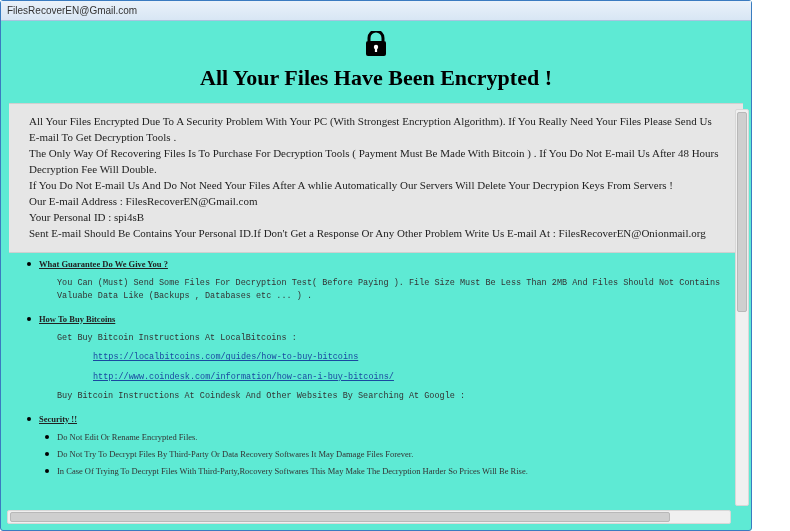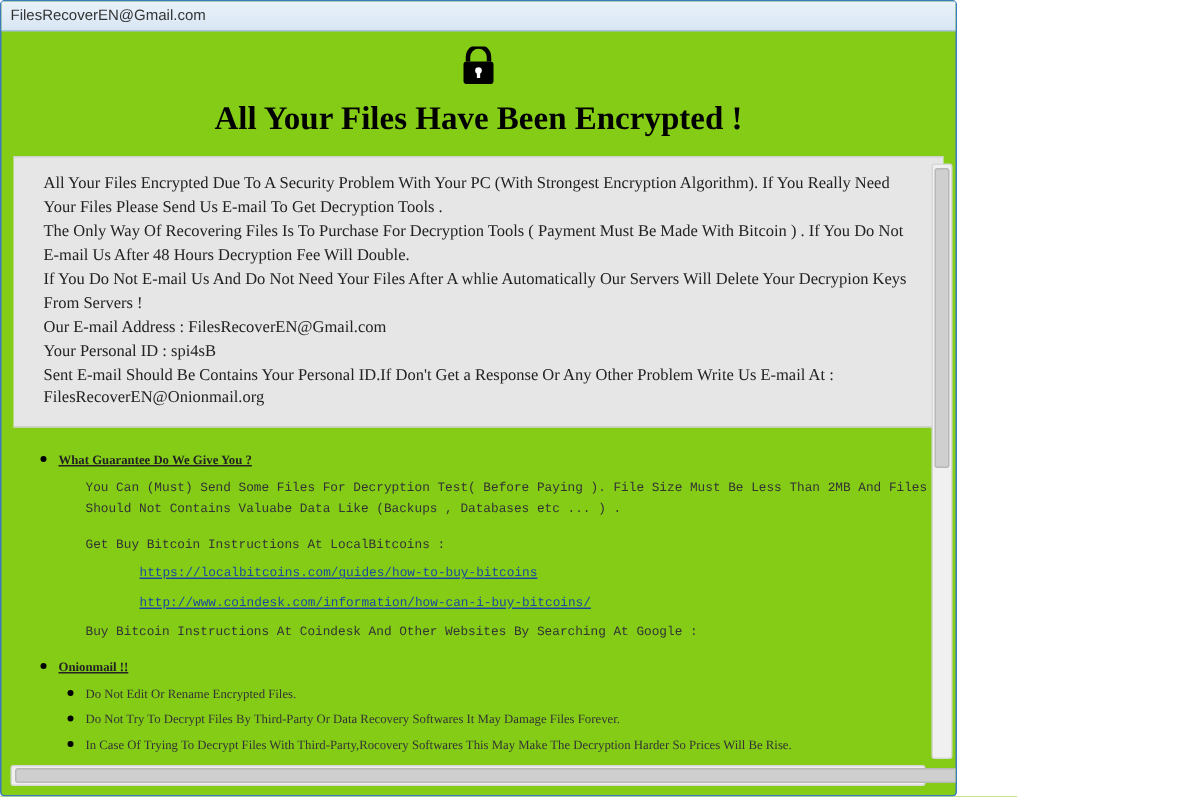--- a/index.html
+++ b/index.html
@@ -4,25 +4,25 @@
   <style>
     * { margin: 0; padding: 0; box-sizing: border-box; }
     body {
       font-family: "Times New Roman", Times, serif;
       background: #ffffff;
       width: 790px;
       height: 531px;
       overflow: hidden;
     }
     .window {
-      width: 638px;
+      width: 752px;
       height: 531px;
       border: 1px solid #3a7bc0;
       border-radius: 3px;
-      background: #84cc16;
+      background: #5eead4;
       display: flex;
       flex-direction: column;
     }
     .titlebar {
       background: linear-gradient(to bottom, #eaf2fa, #d8e6f4);
       height: 20px;
       border-bottom: 1px solid #a8c4e0;
       display: flex;
       align-items: center;
       padding: 0 6px;
@@ -56,21 +56,21 @@
       border-left: none;
       border-right: none;
       padding: 10px 20px;
       font-size: 11px;
       line-height: 1.45;
       color: #222;
       font-family: "Times New Roman", serif;
     }
     .msg-box .line { display: block; }
     .sections {
-      padding: 16px 2px 0 2px;
+      padding: 6px 2px 0 2px;
     }
     .section { margin-bottom: 10px; }
     .sect-head {
       list-style: none;
       padding-left: 28px;
       margin: 0 0 8px 0;
     }
     .sect-head li {
       position: relative;
       font-size: 8.5px;
@@ -194,31 +194,34 @@
       <div class="section">
         <ul class="sect-head">
             <li>What Guarantee Do We Give You ?</li>
           </ul>
         <div class="sect-body">
           <div class="p">You Can (Must) Send Some Files For Decryption Test( Before Paying ). File Size Must Be Less Than 2MB And Files Should Not Contains Valuabe Data Like (Backups , Databases etc ... ) .</div>
         </div>
       </div>
 
       <div class="section">
+        <ul class="sect-head">
+            <li>How To Buy Bitcoins</li>
+          </ul>
         <div class="sect-body">
           <div class="p">Get Buy Bitcoin Instructions At LocalBitcoins :</div>
           <div class="p"><a>https://localbitcoins.com/guides/how-to-buy-bitcoins</a></div>
           <div class="p"><a>http://www.coindesk.com/information/how-can-i-buy-bitcoins/</a></div>
           <div class="p">Buy Bitcoin Instructions At Coindesk And Other Websites By Searching At Google :</div>
         </div>
       </div>
 
       <div class="section">
         <ul class="sect-head">
-            <li>Onionmail !!</li>
+            <li>Security !!</li>
           </ul>
         <ul class="warn-list">
           <li>Do Not Edit Or Rename Encrypted Files.</li>
           <li>Do Not Try To Decrypt Files By Third-Party Or Data Recovery Softwares It May Damage Files Forever.</li>
           <li>In Case Of Trying To Decrypt Files With Third-Party,Rocovery Softwares This May Make The Decryption Harder So Prices Will Be Rise.</li>
         </ul>
       </div>
 
     </div>
 

